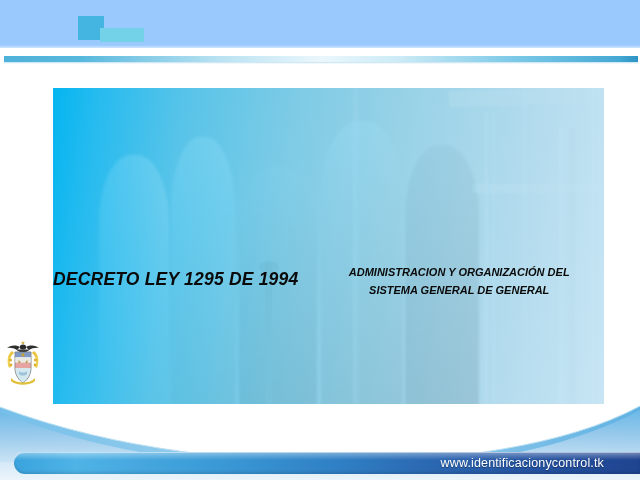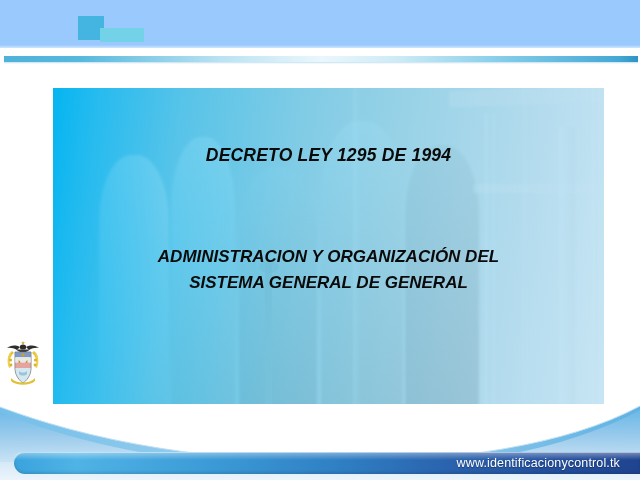--- a/index.html
+++ b/index.html
@@ -140,38 +140,38 @@
         rgba(80,196,234,.45) 22%,
         rgba(130,206,232,.32) 42%,
         rgba(160,214,234,.30) 62%,
         rgba(186,224,240,.34) 82%,
         rgba(206,234,246,.40) 100%);
   }
 
   
   .panel-text{
     position:absolute; inset:0;
-    display:flex; flex-direction:column;
+    display:flex; 
     align-items:center;
     color:#0a0a0a;
     text-align:center;
     font-style:italic;
     font-weight:bold;
     gap:16px;
   }
   .slide-title{
     margin-top:57px;
     font-size:17.5px;
     letter-spacing:.2px;
     line-height:1.2;
     white-space:nowrap;
   }
   .slide-subtitle{
     margin-top:62px;
-    font-size:17px;
+    font-size:11px;
     line-height:1.55;
     width:96%;
   }
   .slide-subtitle .ln{ display:block; }
 
   
   .swoosh-wrap{
     position:absolute; left:0; top:404px;
     width:640px; height:76px;
     overflow:hidden;
@@ -186,21 +186,21 @@
     background:linear-gradient(90deg,
        #3aa3dd 0%,
        #4fb3e6 10%,
        #3b9ad6 32%,
        #2f7fc4 52%,
        #2a62ad 70%,
        #24509d 86%,
        #1f4490 100%);
     box-shadow:inset 0 1px 0 rgba(255,255,255,.45), inset 0 -2px 3px rgba(0,0,0,.12);
     display:flex; align-items:center; justify-content:flex-end;
-    padding-right:20px;
+    padding-right:36px;
   }
   .footer-url{
     color:#ffffff;
     font-size:12.5px;
     letter-spacing:.15px;
     text-shadow:0 1px 1px rgba(0,0,0,.35);
     white-space:nowrap;
   }
   .footer-highlight{
     position:absolute; left:14px; top:452px;

